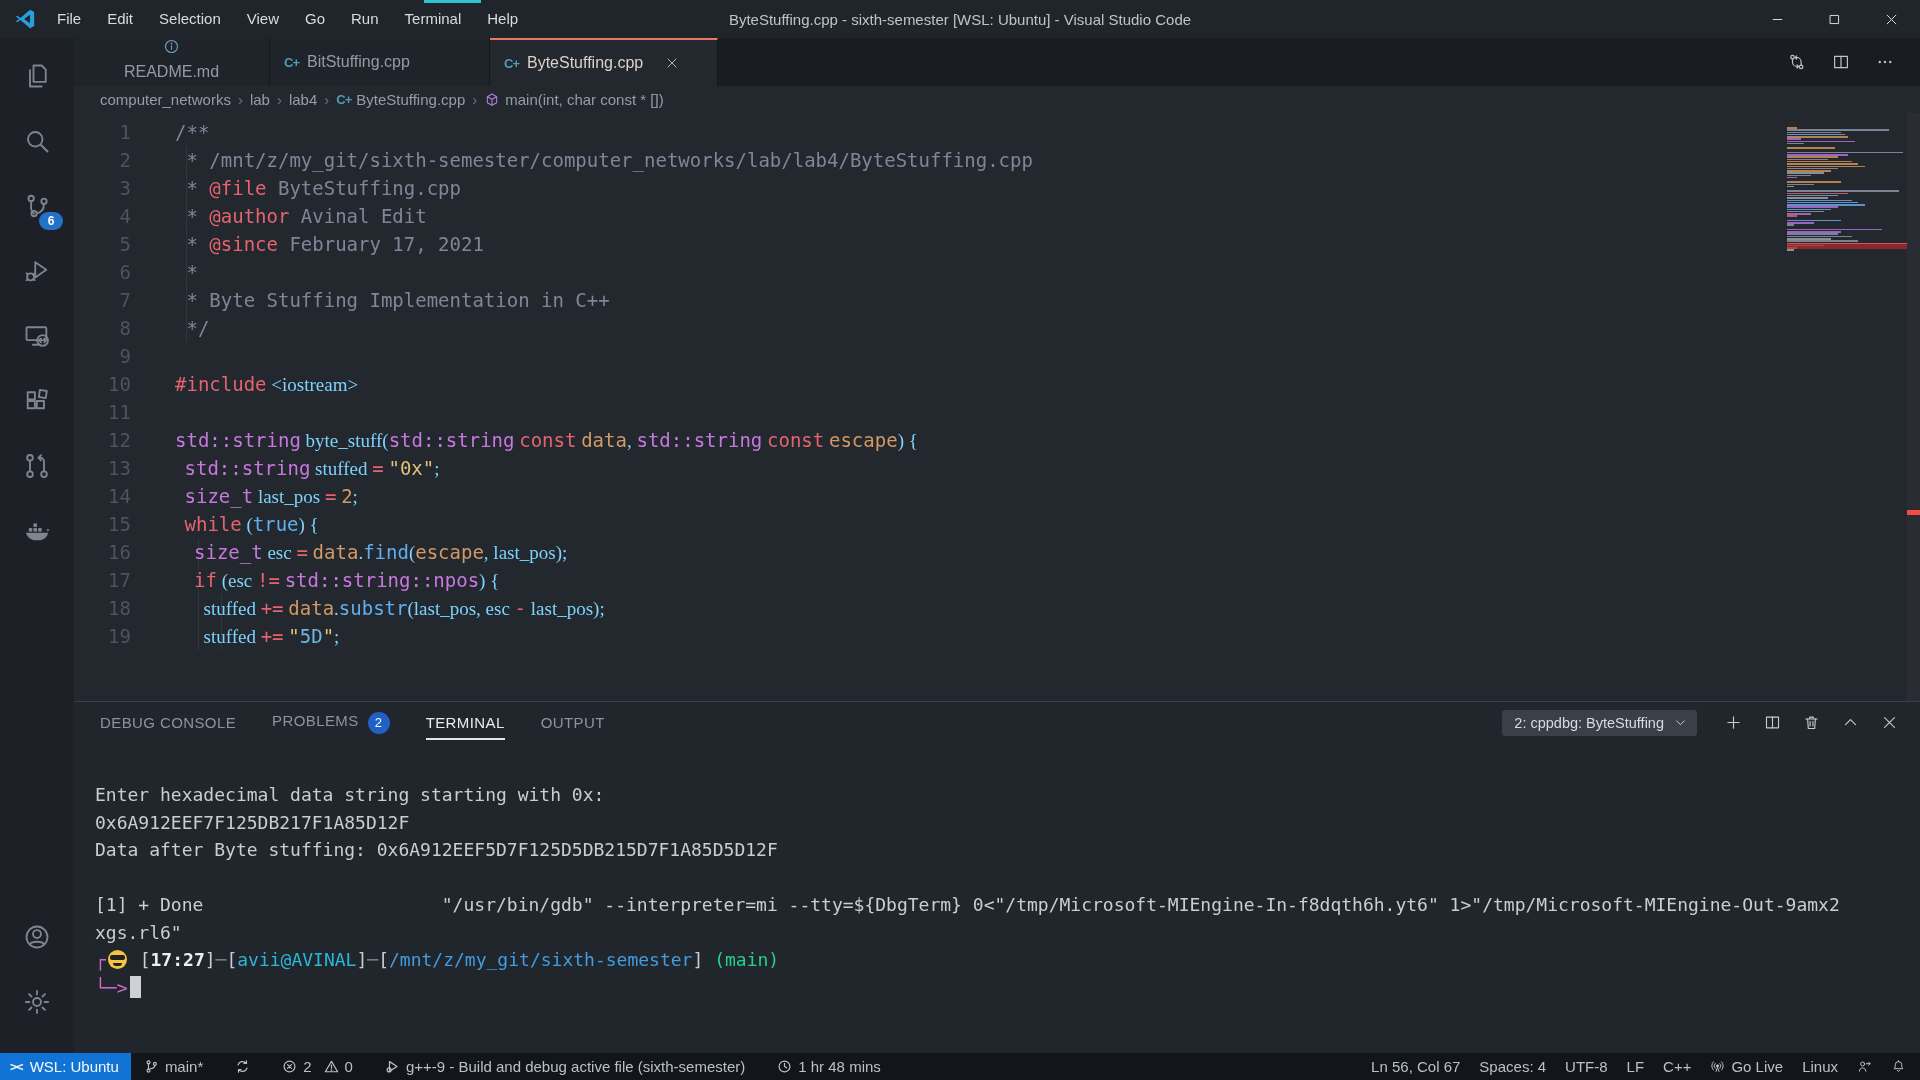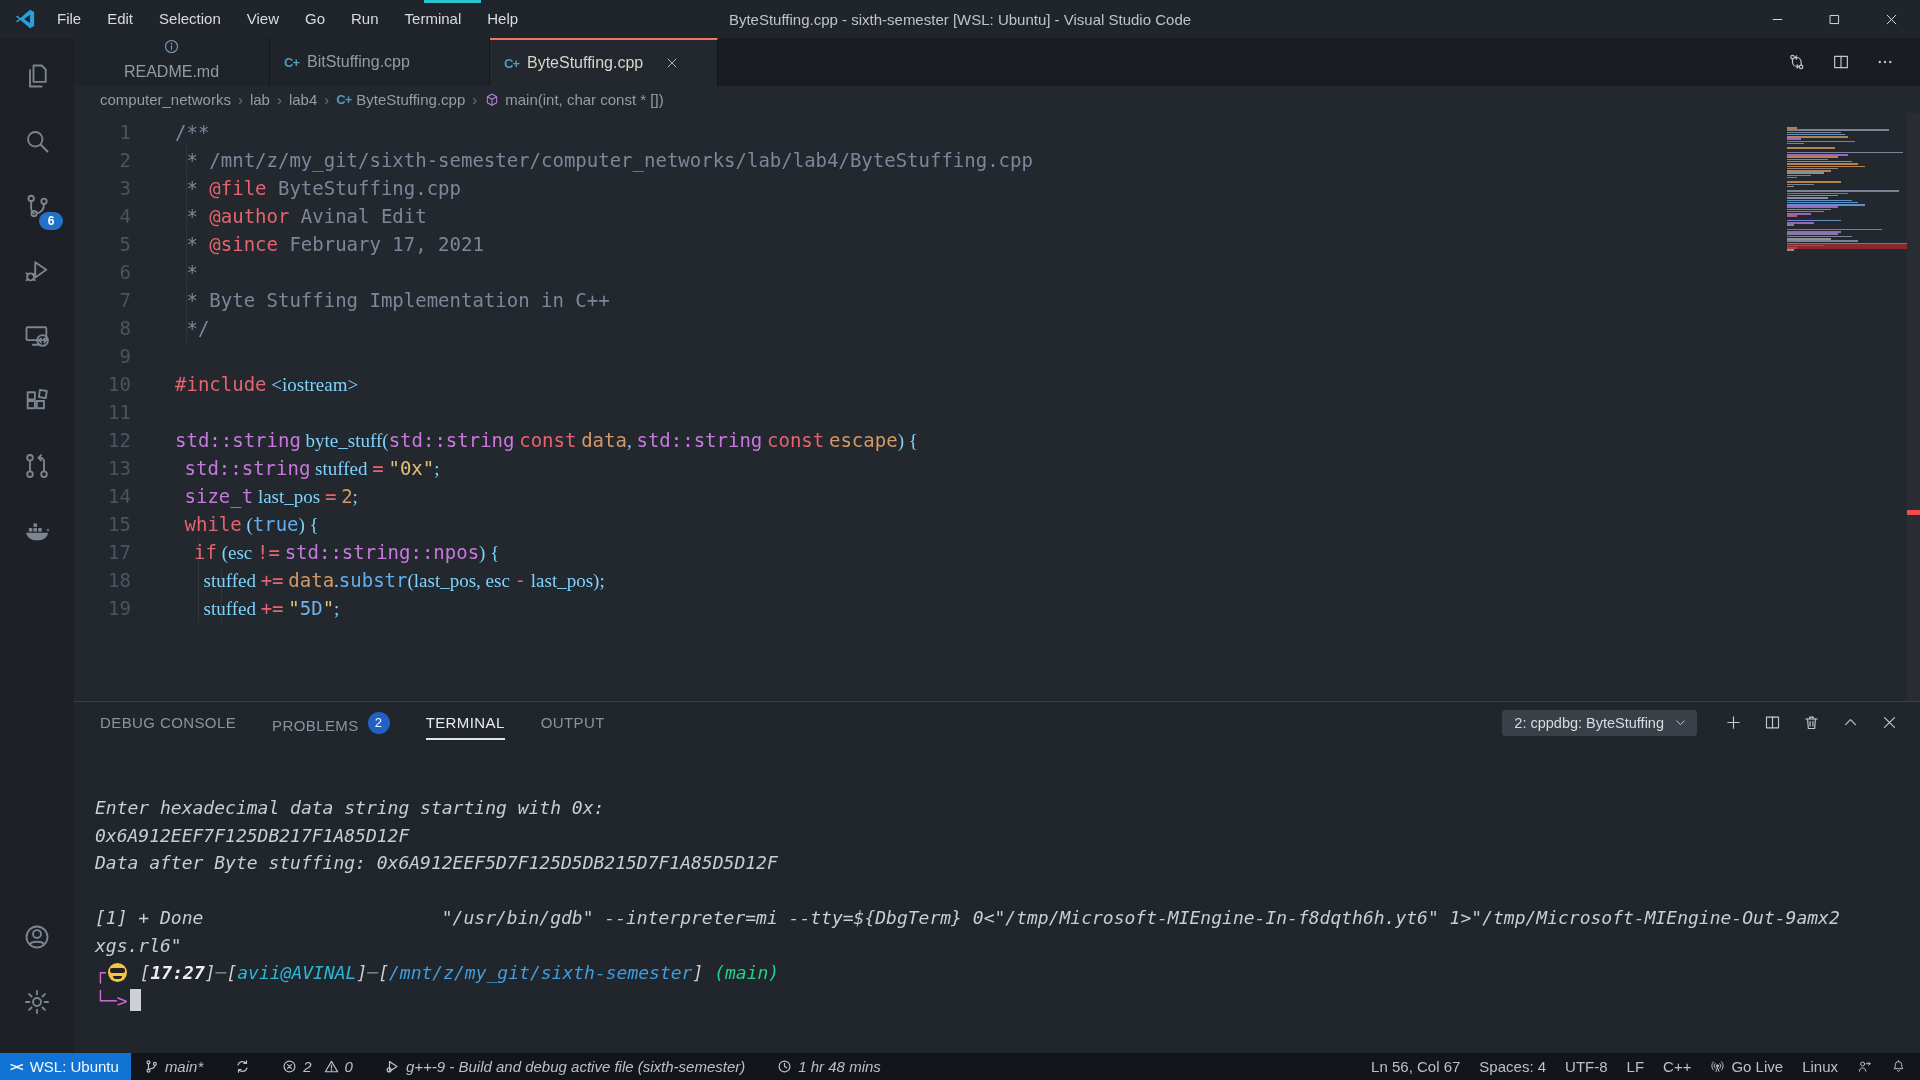--- a/index.html
+++ b/index.html
@@ -47,40 +47,40 @@
   .tok-w{color:#7dd3fc;font-family:Liberation Serif, serif;} .tok-sb{color:#6fb5e7;}
   #minimap{position:absolute;left:1713px;top:14px;width:120px;height:126px;}
   .mm-row{height:1.5px;margin-bottom:0.78px;}
   #mm-redband{position:absolute;left:0;top:116px;width:120px;height:5px;background:rgba(190,45,45,0.65);border-top:1.5px solid #e05050;}
   #editor-scrollbar{position:absolute;left:1833px;top:0;width:13px;height:588px;background:rgba(121,121,121,0.08);}
   #overview-red{position:absolute;left:0;top:397px;width:13px;height:5px;background:#f14c4c;}
   
   #panel{left:74px;top:701px;width:1846px;height:352px;background:#21252c;border-top:1px solid #3a4048;box-sizing:border-box;}
   #panel-header{display:flex;align-items:center;height:41px;}
   #panel-tabs{display:flex;gap:36px;padding-left:26px;align-items:center;}
-  .panel-tab{font-size:15px;letter-spacing:0.4px;color:#8b949e;display:flex;align-items:flex-end;gap:9px;padding:9px 0 7px 0;border-bottom:2px solid transparent;}
+  .panel-tab{font-size:15px;letter-spacing:0.4px;color:#8b949e;display:flex;align-items:flex-start;gap:9px;padding:9px 0 7px 0;border-bottom:2px solid transparent;}
   .panel-tab.active{color:#e8ecf1;border-bottom-color:#dfe5ea;}
   .panel-badge{min-width:22px;height:22px;border-radius:11px;background:#2160c4;color:#fff;font-size:13px;display:flex;align-items:center;justify-content:center;}
   #panel-actions{margin-left:auto;display:flex;align-items:center;gap:22px;padding-right:22px;color:#c5cad0;}
   #terminal-selector{display:flex;align-items:center;gap:10px;background:#3a4047;color:#d8dce2;font-size:14.5px;
        padding:5px 10px 5px 12px;border-radius:3px;margin-right:6px;}
   
-  #terminal{position:absolute;left:0;top:56px;width:1846px;height:310px;padding:36px 0 0 21px;box-sizing:border-box;font-style:italic;}
+  #terminal{position:absolute;left:0;top:43px;width:1846px;height:310px;padding:36px 0 0 21px;box-sizing:border-box;}
   .t-line{height:27.5px;font-family:"DejaVu Sans Mono","Liberation Mono",monospace;font-size:18px;line-height:27.5px;white-space:pre;}
   .t-pl{color:#c9ced3;} .t-wt{color:#eceef0;font-weight:bold;} .t-dm{color:#79828c;}
   .t-mg{color:#d06cd0;} .t-cy{color:#2bb7d8;} .t-bl{color:#3f9de0;} .t-gn{color:#23d18b;}
   .t-cursor{display:inline-block;width:11px;height:22px;background:#cdd1d5;vertical-align:-4px;margin-left:2px;}
   .t-emoji{display:inline-block;width:19px;height:19px;border-radius:50%;background:#f5c542;position:relative;vertical-align:-3px;margin:0 2px;}
   .t-emoji::before{content:"";position:absolute;left:2px;right:2px;top:5px;height:5px;background:#222;border-radius:2px;}
   .t-emoji::after{content:"";position:absolute;left:5px;right:5px;bottom:3px;height:3px;border-radius:0 0 6px 6px;background:#222;}
   
   #statusbar{left:0;top:1053px;width:1920px;height:27px;background:#12161b;display:flex;align-items:center;font-size:15px;color:#b9c0c6;}
   #status-remote{height:27px;background:#1173d4;color:#f4f8fb;display:flex;align-items:center;padding:0 12px 0 10px;gap:8px;}
   .remote-glyph{font-family:"DejaVu Sans Mono",monospace;font-weight:bold;font-size:13px;letter-spacing:-2px;}
-  #status-left{display:flex;align-items:center;gap:32px;padding-left:13px;font-style:italic;}
+  #status-left{display:flex;align-items:center;gap:32px;padding-left:13px;}
   #status-right{margin-left:auto;display:flex;align-items:center;gap:19px;padding-right:14px;}
   .status-item{display:flex;align-items:center;gap:6px;white-space:nowrap;}
   .icon{display:inline-flex;align-items:center;justify-content:center;}
   .icon svg{display:block;}
 </style>
 </head>
 <body>
 
 <div id="app">
 
@@ -367,20 +367,25 @@
           <div class="gutter">13</div>
           <div class="line-content"><span class="tok-w">  </span><span class="tok-t">std::string</span><span class="tok-w"> stuffed </span><span class="tok-k">=</span><span class="tok-w"> </span><span class="tok-s">"0x"</span><span class="tok-w">;</span></div>
         </div>
         <div class="code-line">
           <div class="gutter">14</div>
           <div class="line-content"><span class="tok-w">  </span><span class="tok-t">size_t</span><span class="tok-w"> last_pos </span><span class="tok-k">=</span><span class="tok-w"> </span><span class="tok-n">2</span><span class="tok-w">;</span></div>
         </div>
         <div class="code-line">
           <div class="gutter">15</div>
           <div class="line-content"><span class="tok-w">  </span><span class="tok-k">while</span><span class="tok-w"> (</span><span class="tok-b">true</span><span class="tok-w">) {</span></div>
+        </div>
+        <div class="code-line">
+          <div class="gutter">16</div>
+          <div class="guide" style="left: 124px;"></div>
+          <div class="line-content"><span class="tok-w">    </span><span class="tok-t">size_t</span><span class="tok-w"> esc </span><span class="tok-k">=</span><span class="tok-w"> </span><span class="tok-p">data</span><span class="tok-w">.</span><span class="tok-f">find</span><span class="tok-w">(</span><span class="tok-p">escape</span><span class="tok-w">, last_pos);</span></div>
         </div>
         <div class="code-line">
           <div class="gutter">17</div>
           <div class="guide" style="left: 124px;"></div>
           <div class="line-content"><span class="tok-w">    </span><span class="tok-k">if</span><span class="tok-w"> (esc </span><span class="tok-k">!=</span><span class="tok-w"> </span><span class="tok-t">std::string::npos</span><span class="tok-w">) {</span></div>
         </div>
         <div class="code-line">
           <div class="gutter">18</div>
           <div class="guide" style="left: 124px;"></div>
           <div class="guide" style="left: 147px;"></div>

